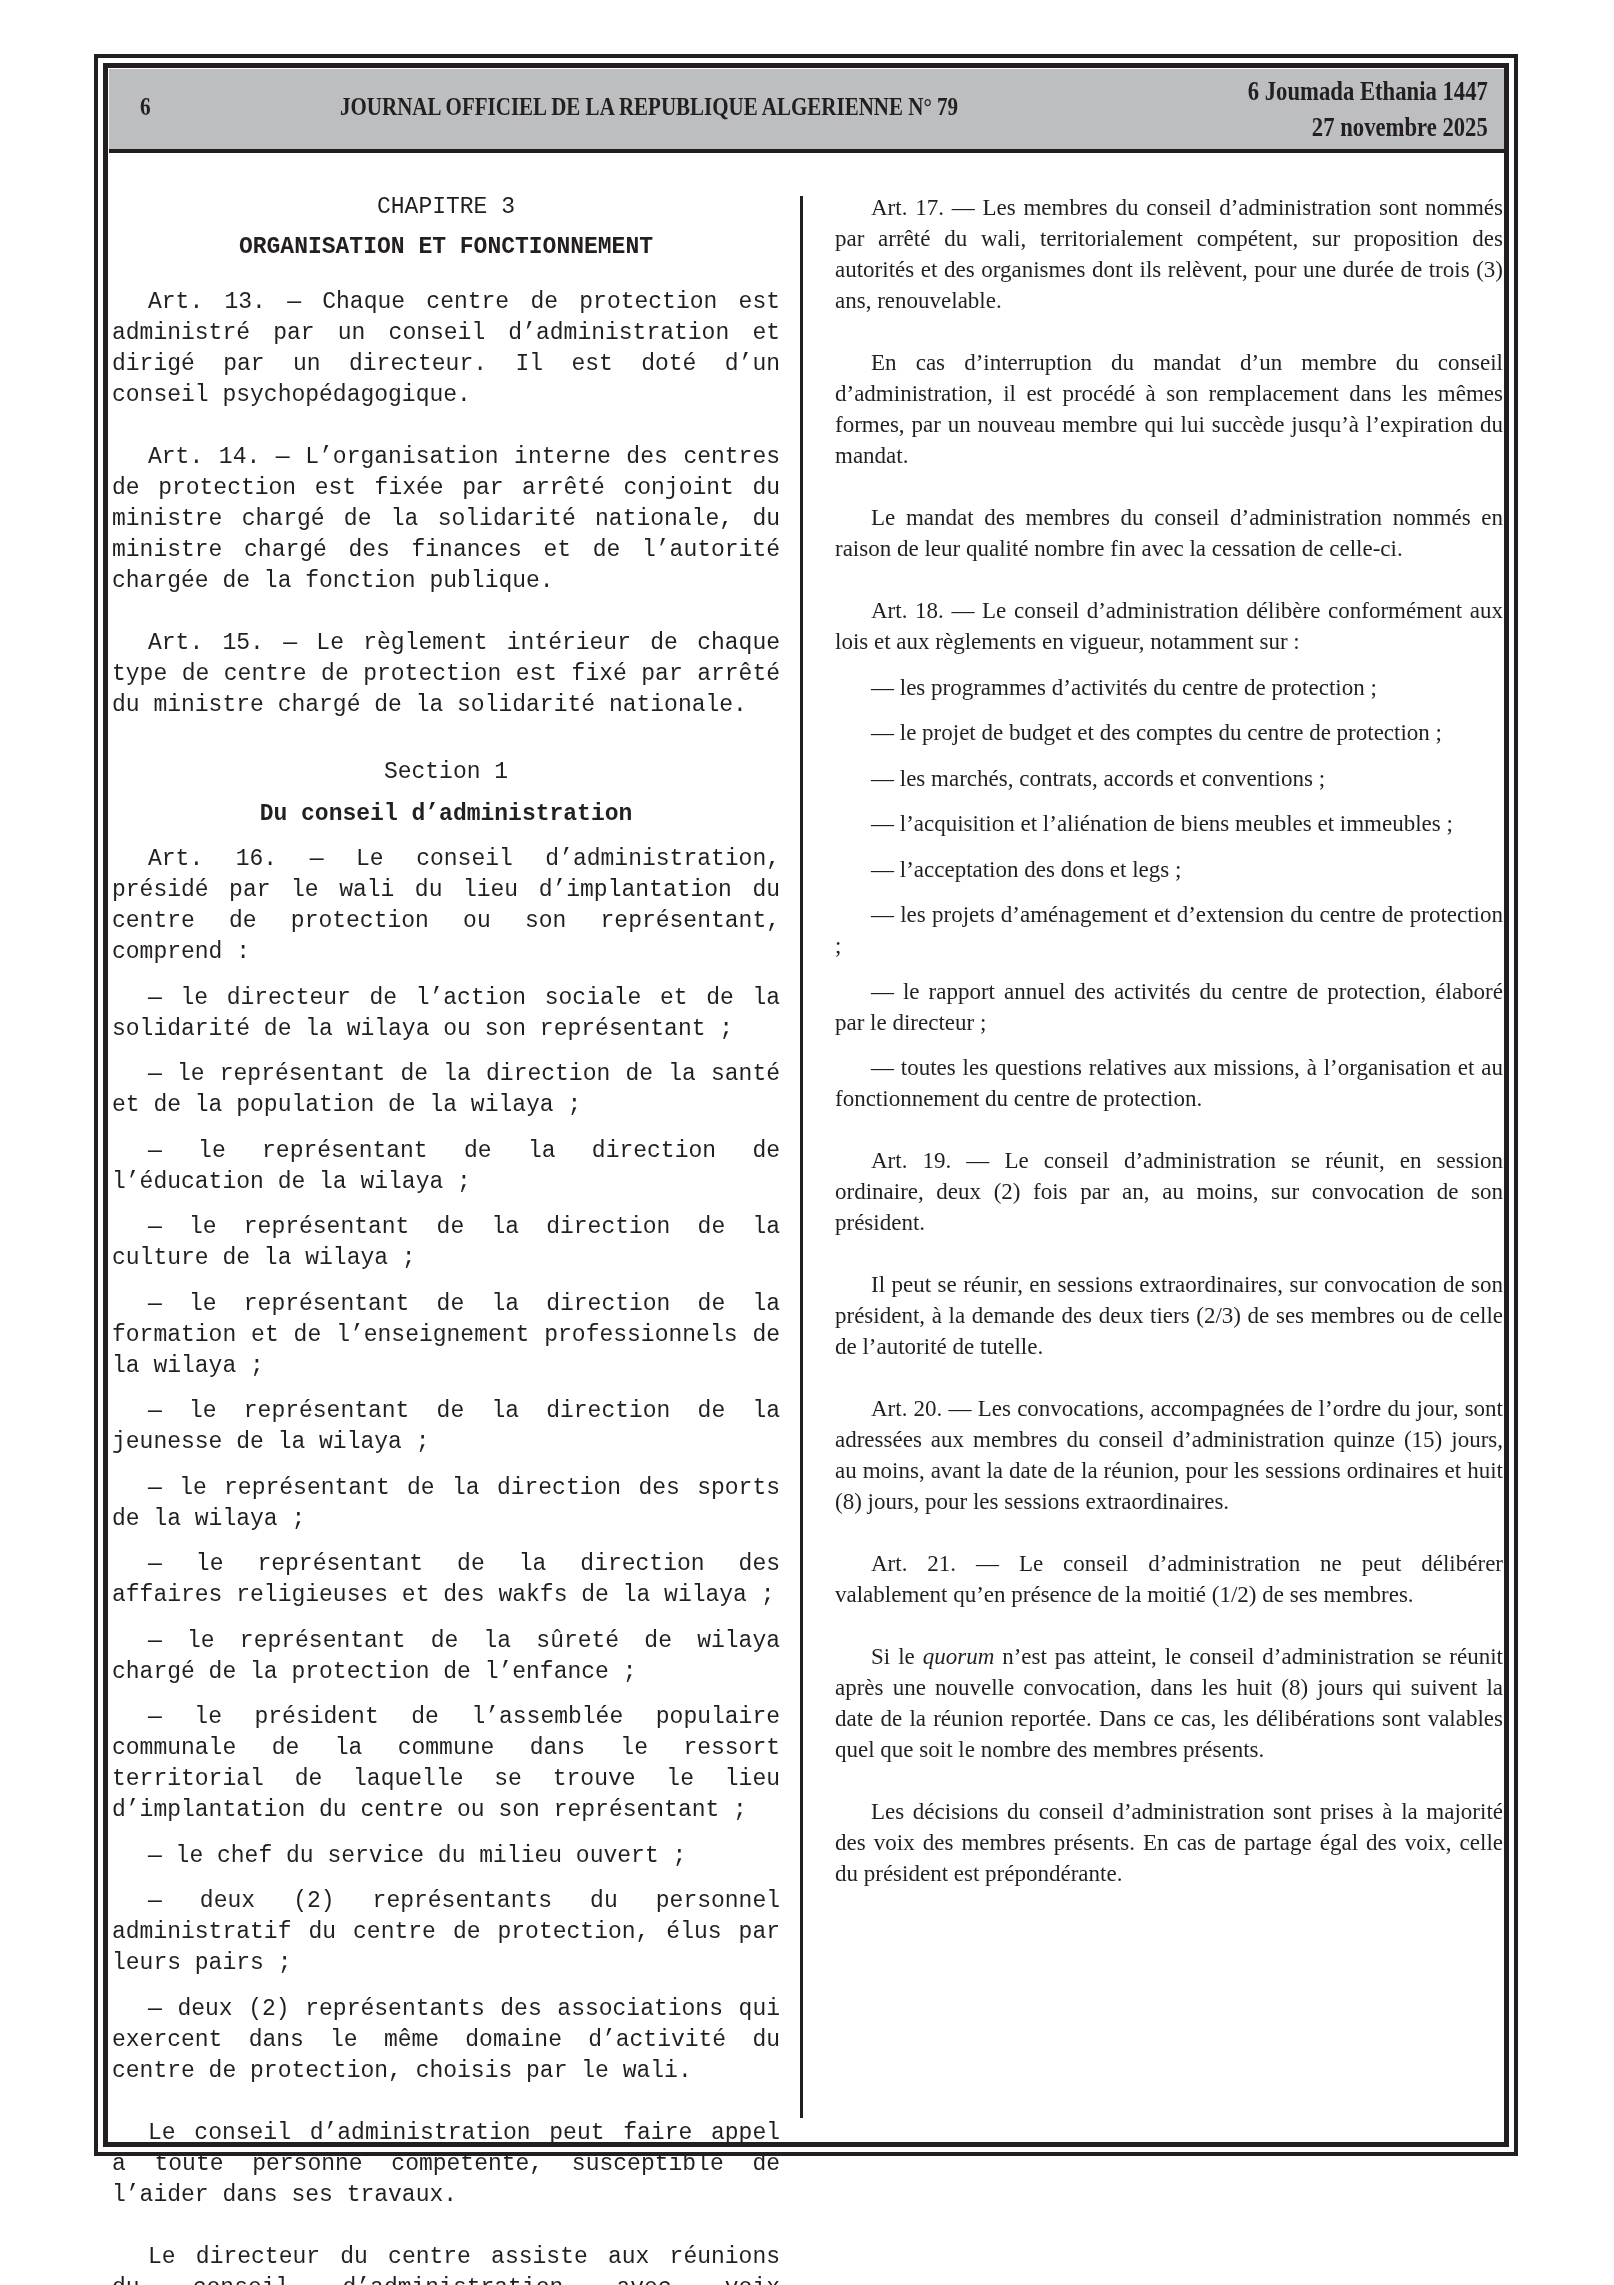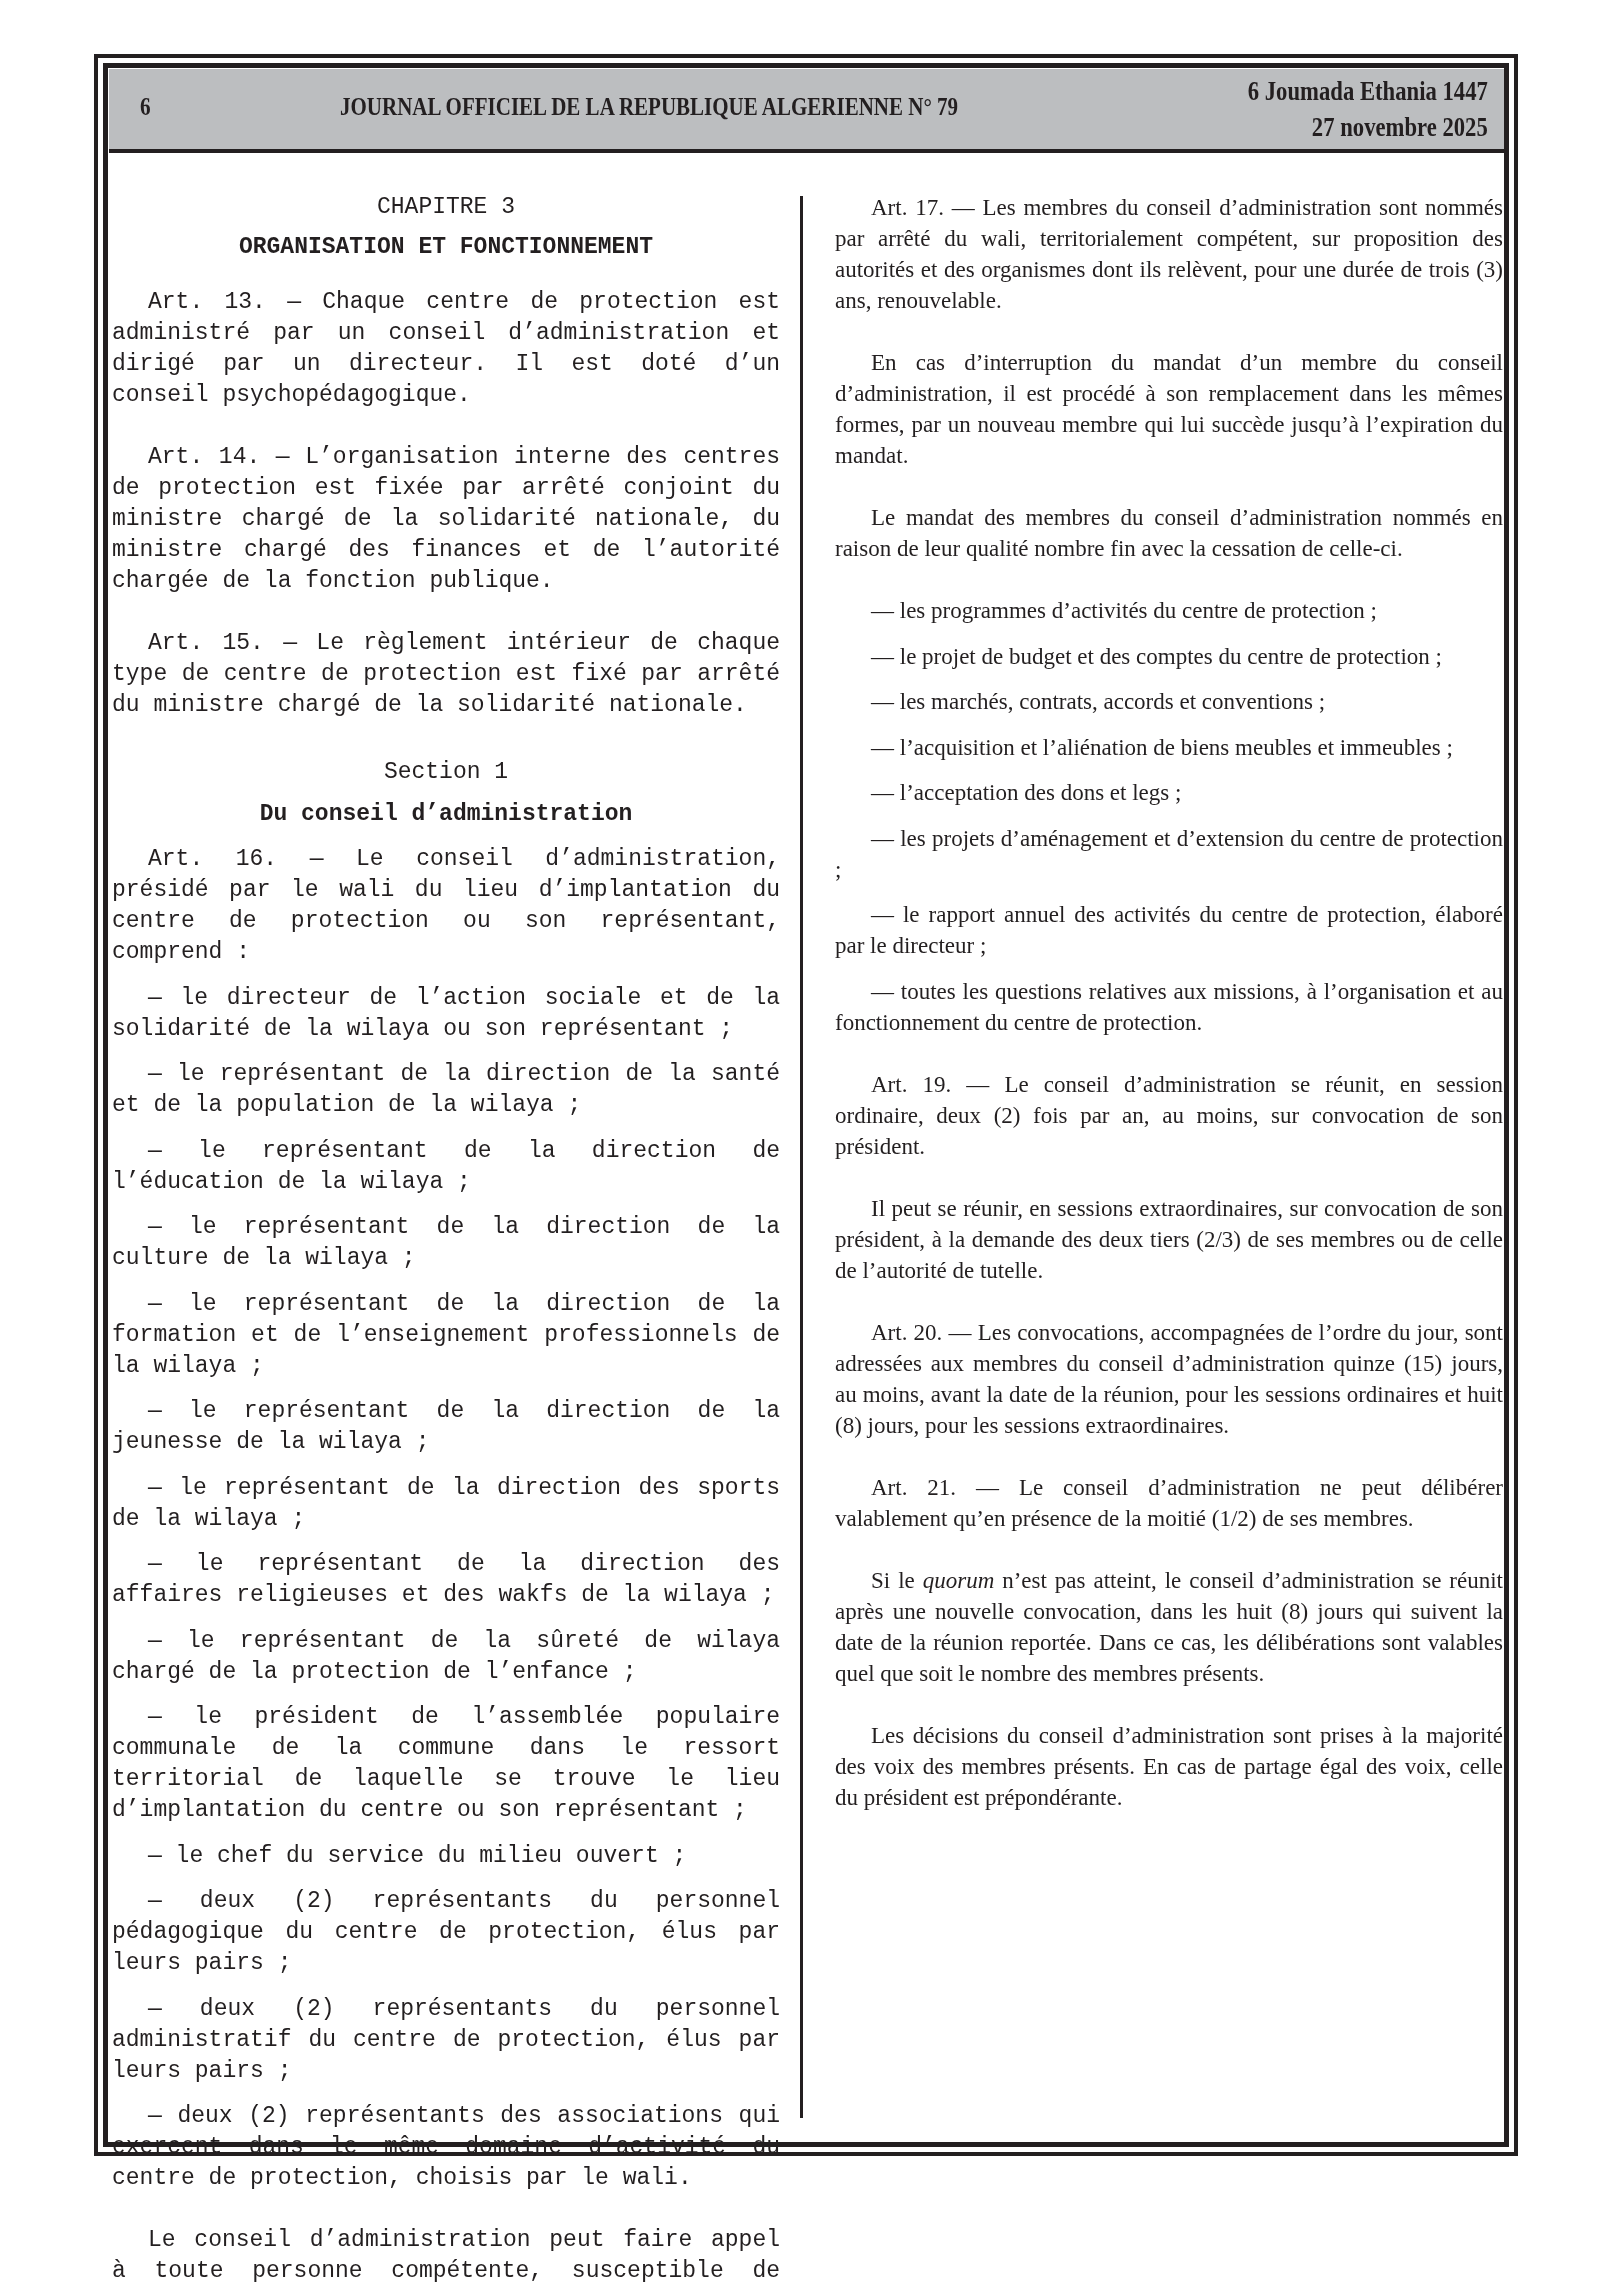--- a/index.html
+++ b/index.html
@@ -66,31 +66,31 @@
   <p class="tight">— le représentant de la direction de la santé et de la population de la wilaya ;</p>
   <p class="tight">— le représentant de la direction de l’éducation de la wilaya ;</p>
   <p class="tight">— le représentant de la direction de la culture de la wilaya ;</p>
   <p class="tight">— le représentant de la direction de la formation et de l’enseignement professionnels de la wilaya ;</p>
   <p class="tight">— le représentant de la direction de la jeunesse de la wilaya ;</p>
   <p class="tight">— le représentant de la direction des sports de la wilaya ;</p>
   <p class="tight">— le représentant de la direction des affaires religieuses et des wakfs de la wilaya ;</p>
   <p class="tight">— le représentant de la sûreté de wilaya chargé de la protection de l’enfance ;</p>
   <p class="tight">— le président de l’assemblée populaire communale de la commune dans le ressort territorial de laquelle se trouve le lieu d’implantation du centre ou son représentant ;</p>
   <p class="tight">— le chef du service du milieu ouvert ;</p>
-  <p class="tight">— deux (2) représentants du personnel pédagogique du centre de protection, élus par leurs pairs ;</p>
   <p class="tight">— deux (2) représentants du personnel administratif du centre de protection, élus par leurs pairs ;</p>
   <p>— deux (2) représentants des associations qui exercent dans le même domaine d’activité du centre de protection, choisis par le wali.</p>
   <p>Le conseil d’administration peut faire appel à toute personne compétente, susceptible de l’aider dans ses travaux.</p>
   <p>Le directeur du centre assiste aux réunions du conseil d’administration avec voix consultative et en assure le secrétariat.</p>
 </div>
 
 <div class="col col-right">
   <p>Art. 17. — Les membres du conseil d’administration sont nommés par arrêté du wali, territorialement compétent, sur proposition des autorités et des organismes dont ils relèvent, pour une durée de trois (3) ans, renouvelable.</p>
   <p>En cas d’interruption du mandat d’un membre du conseil d’administration, il est procédé à son remplacement dans les mêmes formes, par un nouveau membre qui lui succède jusqu’à l’expiration du mandat.</p>
   <p>Le mandat des membres du conseil d’administration nommés en raison de leur qualité nombre fin avec la cessation de celle-ci.</p>
+  <p class="tight">Art. 18. — Le conseil d’administration délibère conformément aux lois et aux règlements en vigueur, notamment sur :</p>
   <p class="tight">— les programmes d’activités du centre de protection ;</p>
   <p class="tight">— le projet de budget et des comptes du centre de protection ;</p>
   <p class="tight">— les marchés, contrats, accords et conventions ;</p>
   <p class="tight">— l’acquisition et l’aliénation de biens meubles et immeubles ;</p>
   <p class="tight">— l’acceptation des dons et legs ;</p>
   <p class="tight">— les projets d’aménagement et d’extension du centre de protection ;</p>
   <p class="tight">— le rapport annuel des activités du centre de protection, élaboré par le directeur ;</p>
   <p>— toutes les questions relatives aux missions, à l’organisation et au fonctionnement du centre de protection.</p>
   <p>Art. 19. — Le conseil d’administration se réunit, en session ordinaire, deux (2) fois par an, au moins, sur convocation de son président.</p>
   <p>Il peut se réunir, en sessions extraordinaires, sur convocation de son président, à la demande des deux tiers (2/3) de ses membres ou de celle de l’autorité de tutelle.</p>

